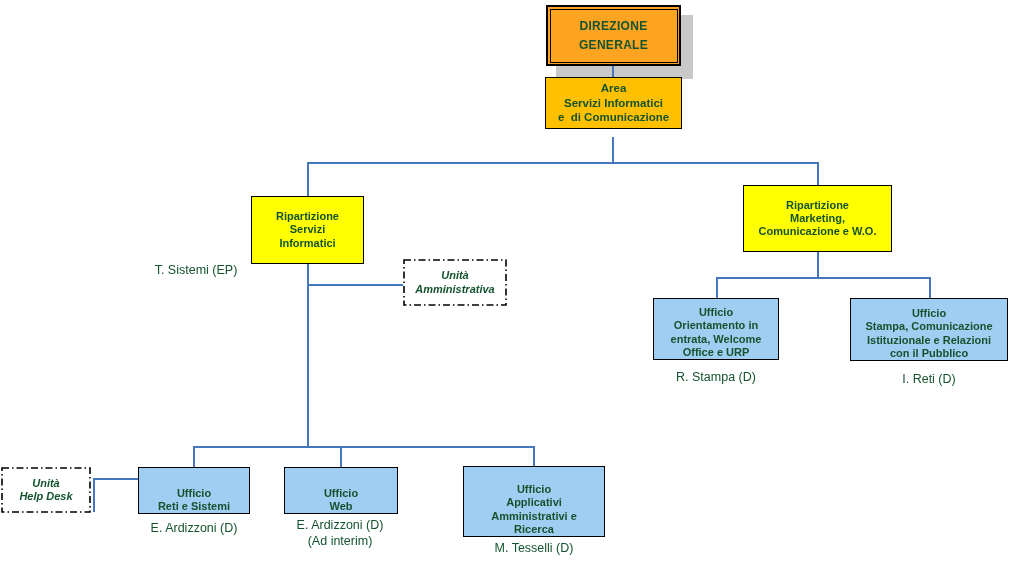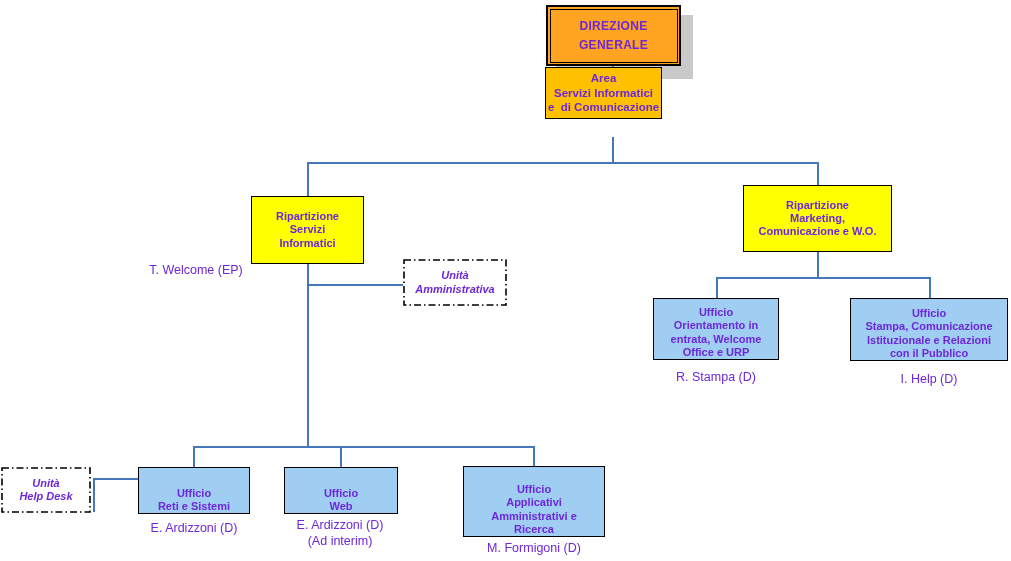--- a/index.html
+++ b/index.html
@@ -2,21 +2,21 @@
 <html><head>
 <meta charset="utf-8">
 <style>
   html,body{margin:0;padding:0;background:#ffffff;}
   .canvas{
     position:relative;
     width:1011px;
     height:561px;
     background:#ffffff;
     font-family:"Liberation Sans", sans-serif;
-    color:#6d28d9;
+    color:#14532d;
     overflow:hidden;
   }
   .node{
     position:absolute;
     box-sizing:border-box;
     display:flex;
     align-items:center;
     justify-content:center;
     text-align:center;
     font-weight:bold;
@@ -103,21 +103,21 @@
   <div class="conn v" style="left:716px;top:277px;height:21px;"></div>
   <div class="conn v" style="left:929px;top:277px;height:21px;"></div>
   <div class="conn h" style="left:93px;top:478px;width:45px;"></div>
   <div class="conn v" style="left:93px;top:478px;height:34px;"></div>
 
   <div class="node orange double direzione-text" style="left:546px;top:5px;width:135px;height:61px;">
     <span class="t">DIREZIONE
 GENERALE</span>
   </div>
 
-  <div class="node gold bordered area-text" style="left:545px;top:67px;width:117px;height:52px;">
+  <div class="node gold bordered area-text" style="left:545px;top:77px;width:137px;height:52px;">
     <span class="t">Area
 Servizi Informatici
 e  di Comunicazione</span>
   </div>
 
   <div class="node yellow bordered" style="left:251px;top:196px;width:113px;height:68px;">
     <span class="t">Ripartizione
 Servizi
 Informatici</span>
   </div>
@@ -168,21 +168,21 @@
 Web</span>
   </div>
 
   <div class="node blue bordered" style="left:463px;top:466px;width:142px;height:71px;">
     <span class="t">Ufficio
 Applicativi
 Amministrativi e
 Ricerca</span>
   </div>
 
-  <div class="name" style="left:128px;top:263px;width:136px;">T. Welcome (EP)</div>
+  <div class="name" style="left:128px;top:263px;width:136px;">T. Sistemi (EP)</div>
   <div class="name" style="left:646px;top:370px;width:140px;">R. Stampa (D)</div>
-  <div class="name" style="left:859px;top:372px;width:140px;">I. Help (D)</div>
+  <div class="name" style="left:859px;top:372px;width:140px;">I. Reti (D)</div>
   <div class="name" style="left:124px;top:521px;width:140px;">E. Ardizzoni (D)</div>
   <div class="name" style="left:270px;top:518px;width:140px;">E. Ardizzoni (D)
 (Ad interim)</div>
-  <div class="name" style="left:463px;top:541px;width:142px;">M. Formigoni (D)</div>
+  <div class="name" style="left:463px;top:541px;width:142px;">M. Tesselli (D)</div>
 
 </div>
 
 </body></html>

